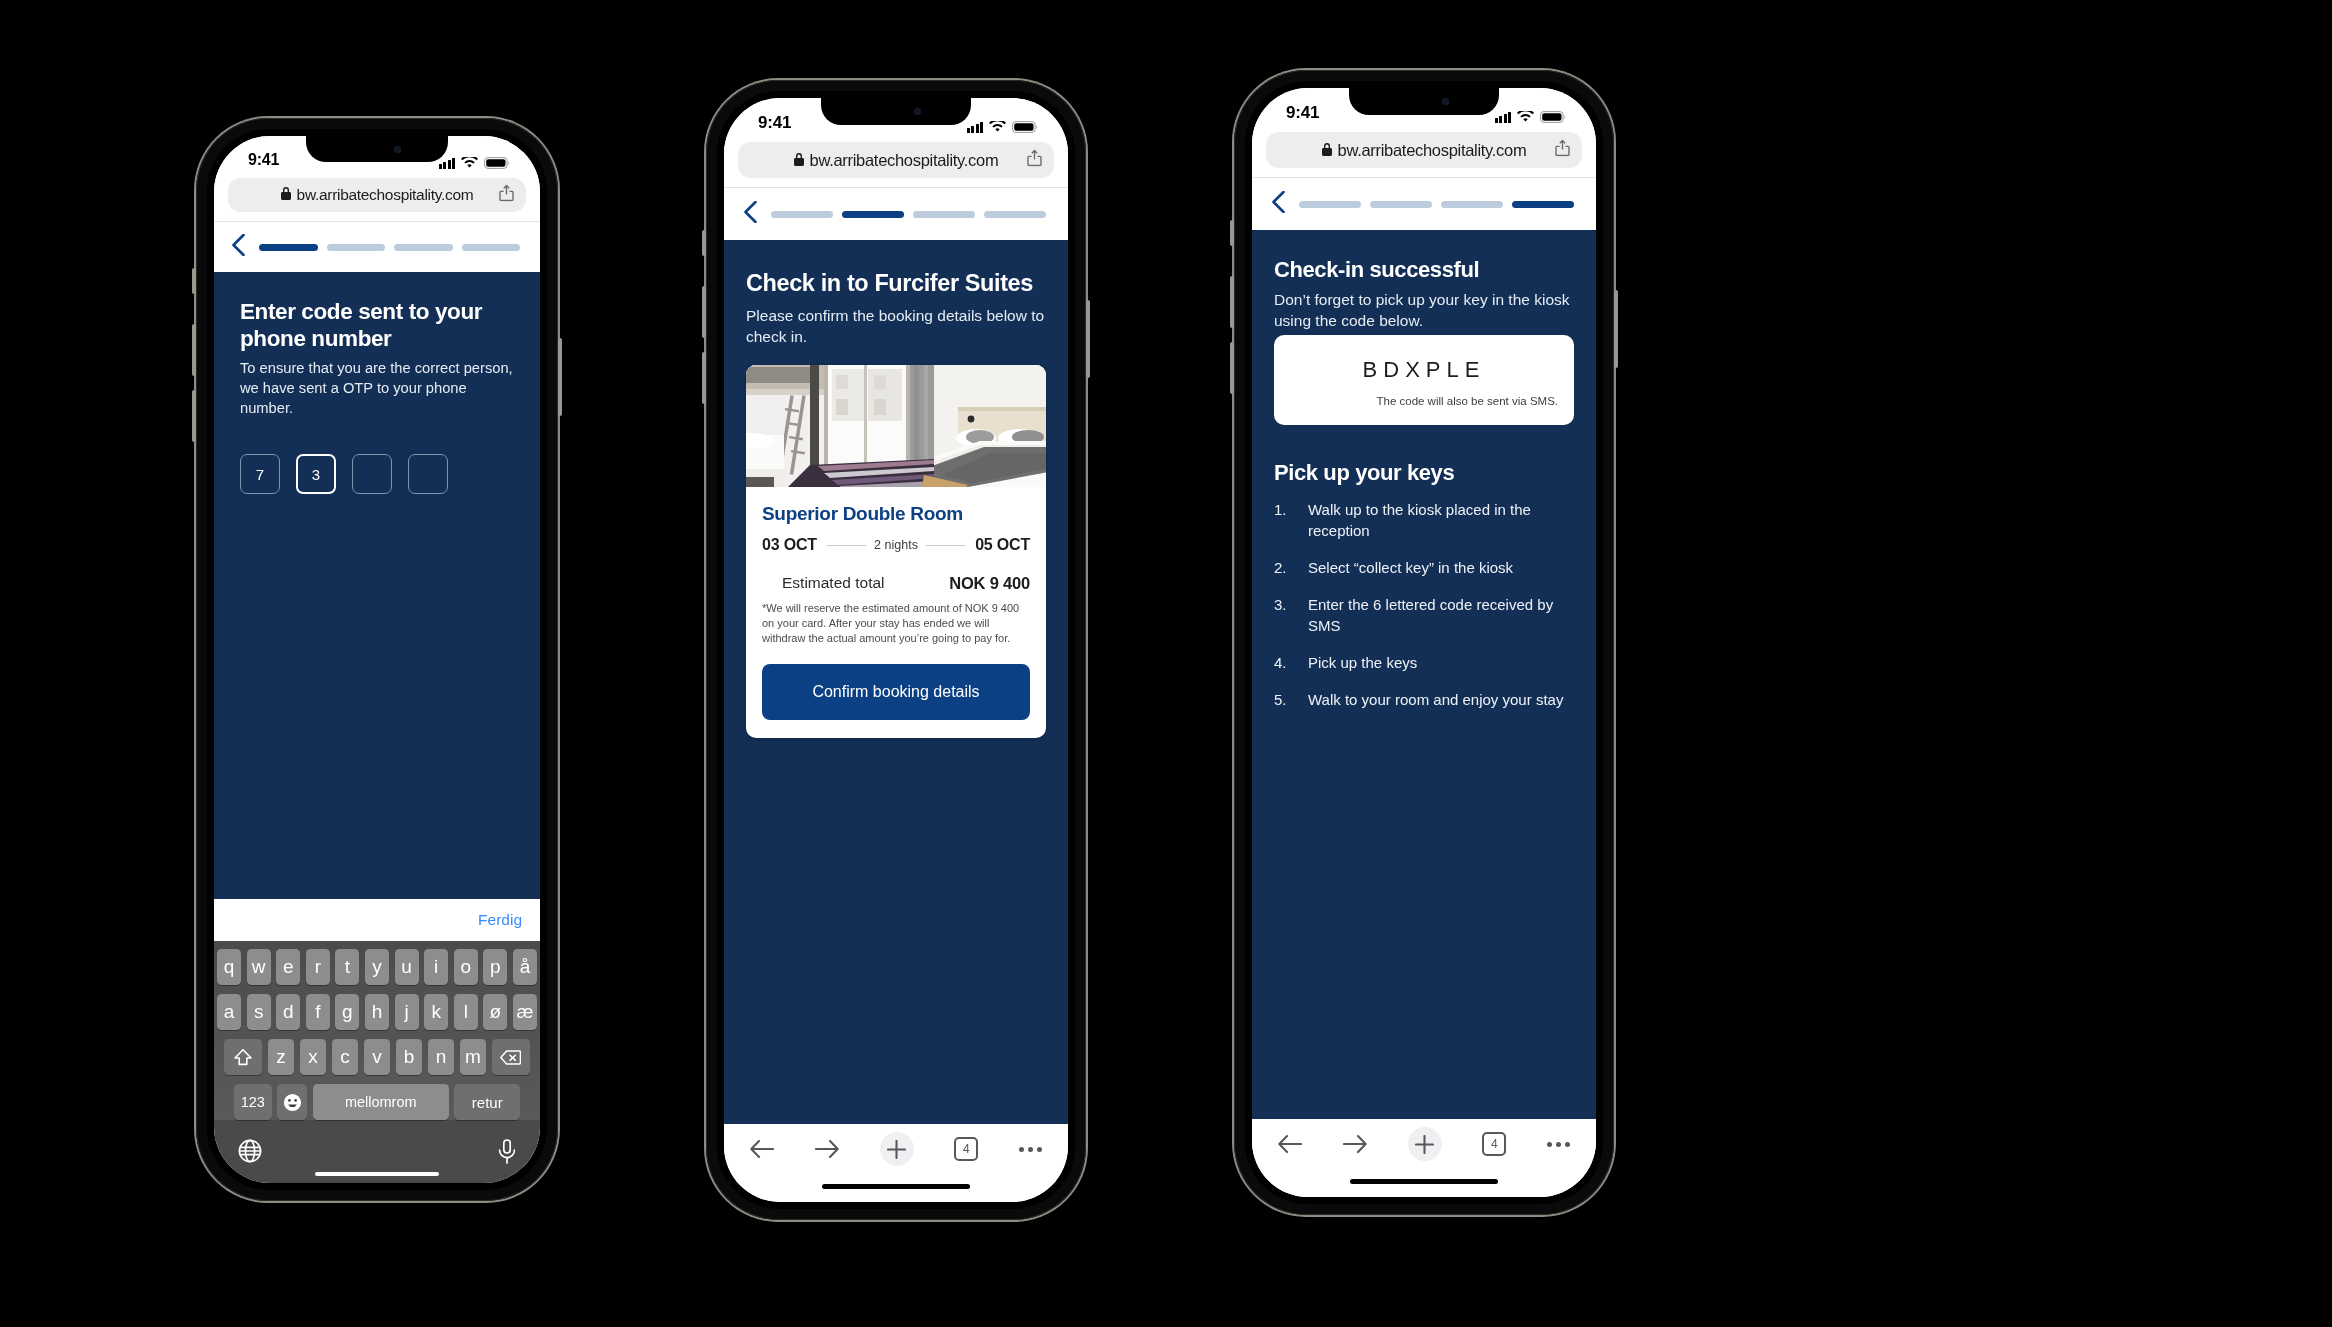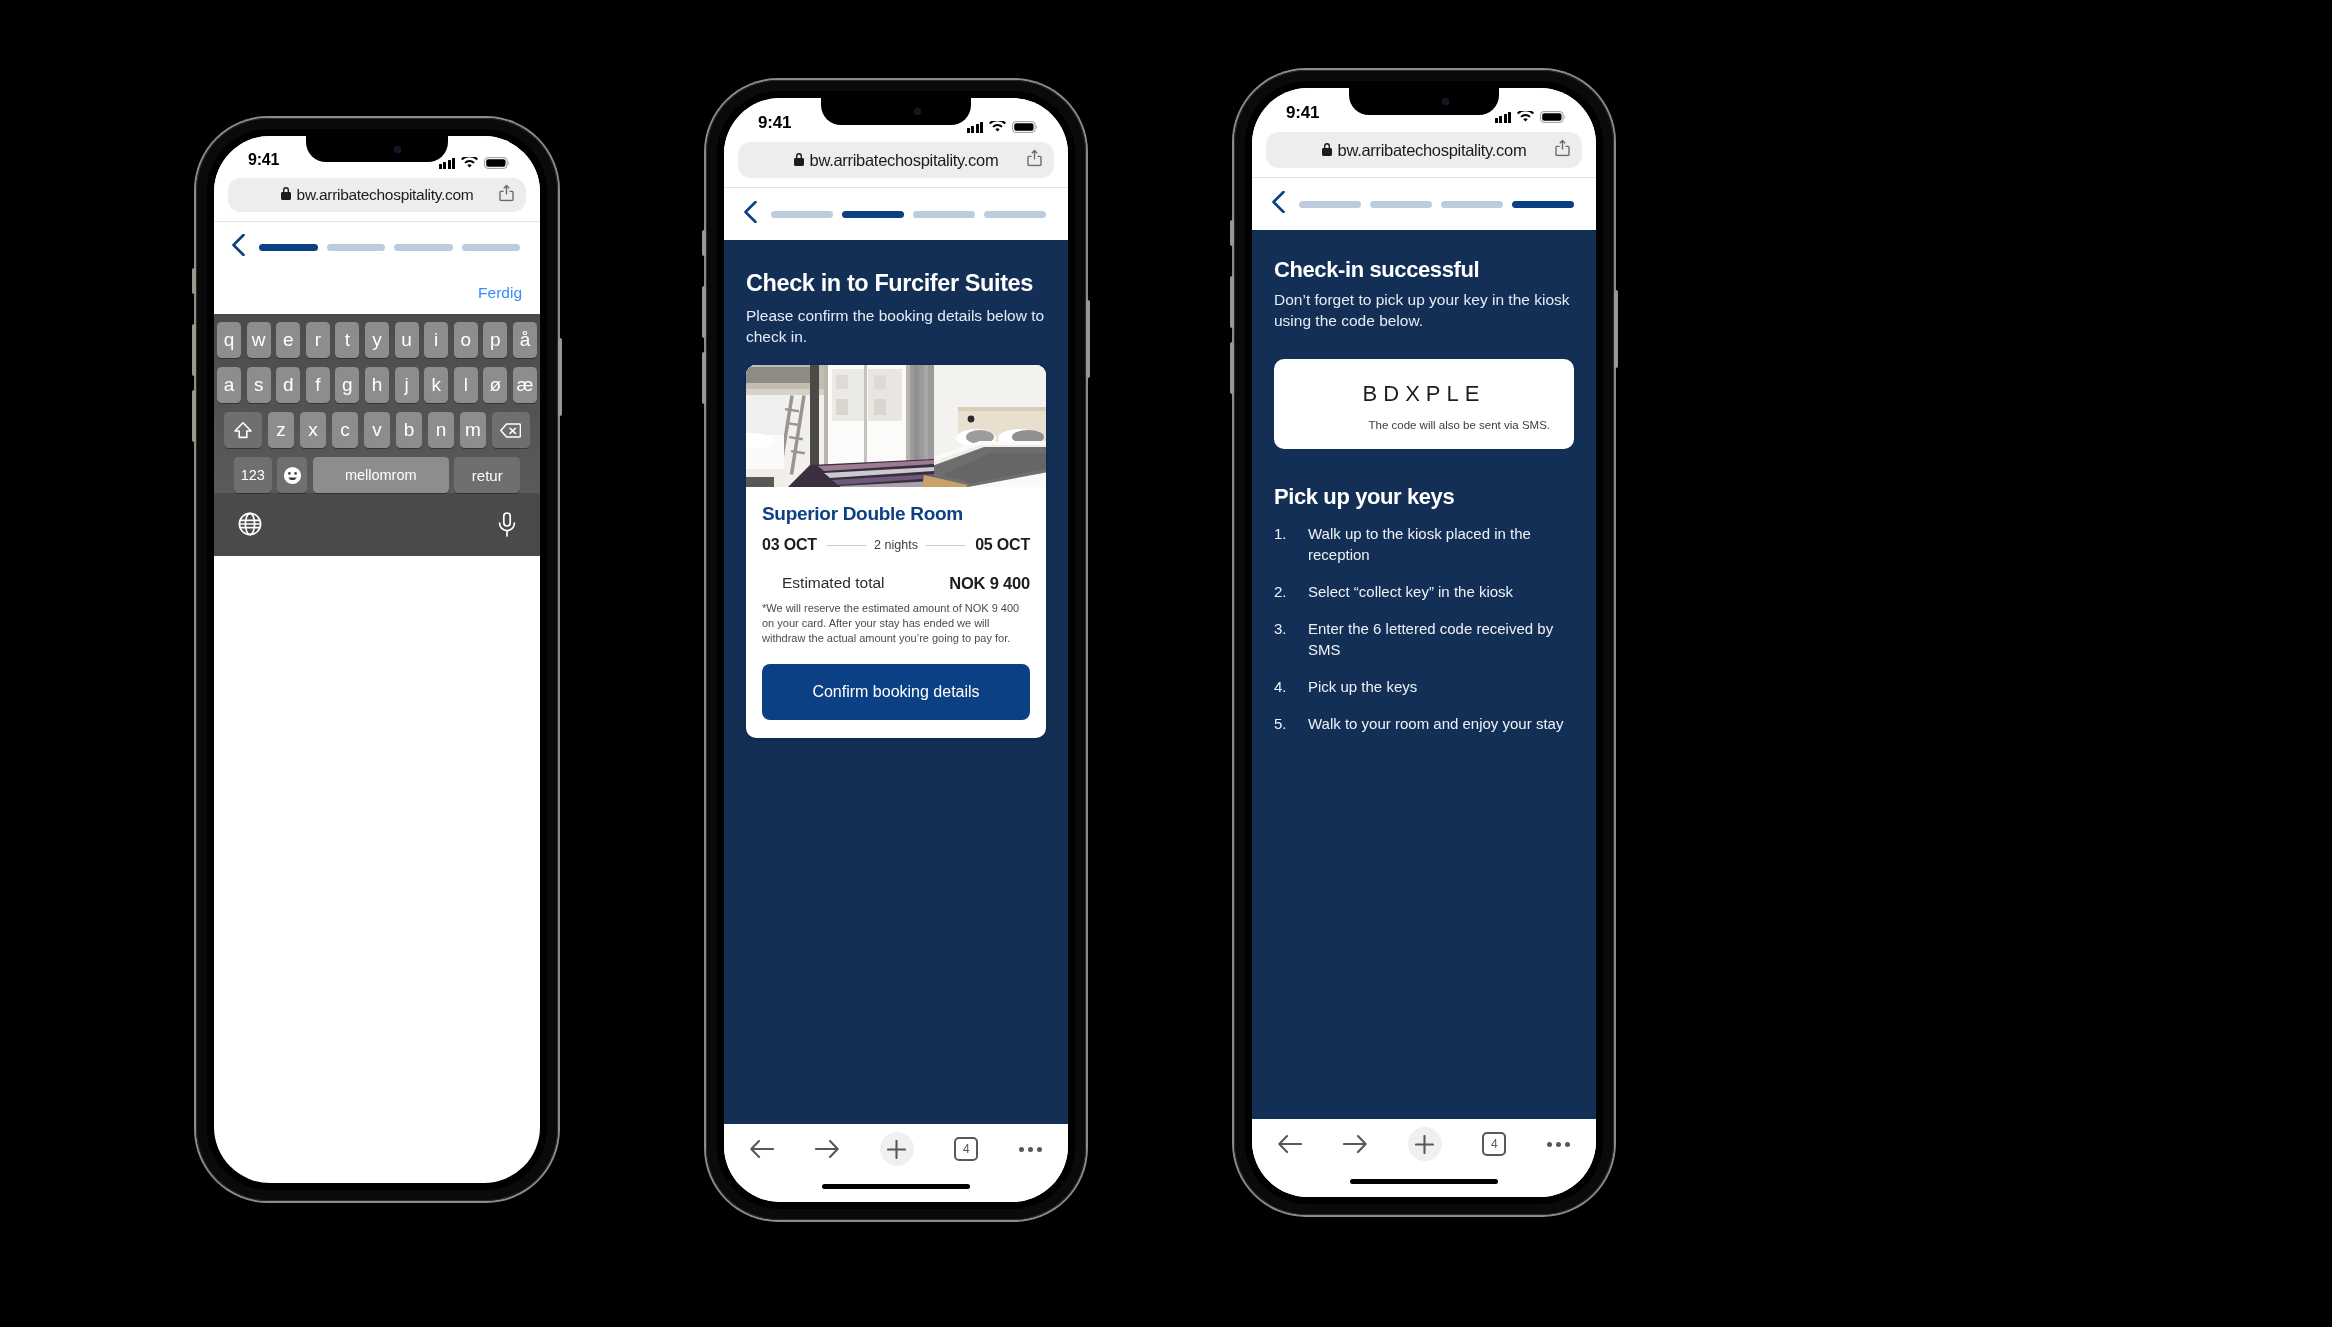--- a/index.html
+++ b/index.html
@@ -204,21 +204,21 @@
   #p3 .notch { width:150px; height:27px; }
   #p3 .notch .cam { width:7px; height:7px; margin-left:42px; }
   #p3 .statusbar { height:38px; font-size:17px; padding-bottom:3px; }
   #p3 .sig i:nth-child(1){height:5px}#p3 .sig i:nth-child(2){height:7px}
   #p3 .sig i:nth-child(3){height:9px}#p3 .sig i:nth-child(4){height:11px}
   #p3 .urlbar { height:36px; font-size:16.5px; }
   #p3 .app-header { height:52px; padding:0 22px 0 20px; }
   #p3 .app-body { padding:26px 22px 0; }
   #p3 .h1 { font-size:22px; line-height:28px; }
   #p3 .sub { font-size:15.5px; line-height:21px; margin-top:5px; }
-  #p3 .code-card { margin-top:28px; padding:22px 24px 18px; }
+  #p3 .code-card { margin-top:4px; padding:22px 16px 18px; }
   #p3 .code-val { font-size:22px; letter-spacing:6px; }
   #p3 .code-note { font-size:11.5px; margin-top:12px; }
   #p3 .keys-h { margin-top:34px; font-size:22px; }
   #p3 .steps { margin-top:12px; }
   #p3 .step { margin-bottom:16px; font-size:15px; line-height:21px; }
   #p3 .step-num { width:34px; }
   #p3 .safari-bottom { height:78px; }
   #p3 .sb-row { height:50px; padding:0 26px; }
   #p3 .home-ind { bottom:13px; width:148px; height:5px; background:#000; }
 </style>
@@ -281,20 +281,30 @@
                 <path d="M11.5 1 1.5 11l10 10" fill="none" stroke="#0c4084" stroke-width="2.6" stroke-linecap="round" stroke-linejoin="round"></path>
               </svg></span>
           <div class="progress">
             <span class="seg active"></span>
             <span class="seg"></span>
             <span class="seg"></span>
             <span class="seg"></span>
           </div>
         </div>
 
+        <div class="app-body">
+          <h1 class="h1">Enter code sent to your phone number</h1>
+          <p class="sub">To ensure that you are the correct person, we have sent a OTP to your phone number.</p>
+          <div class="otp-row">
+            <div class="otp-box">7</div>
+            <div class="otp-box focused">3</div>
+            <div class="otp-box"></div>
+            <div class="otp-box"></div>
+          </div>
+        </div>
 
         <div class="kb">
           <div class="kb-acc">
             <span class="kb-acc-left">
               <span><svg width="22" height="14" viewBox="0 0 22 14">
                     <circle cx="5.5" cy="7" r="4.4" fill="none" stroke="#fff" stroke-width="2.1"></circle>
                     <path d="M9.6 7H21M17 7v3.4M20.3 7v2.6" stroke="#fff" stroke-width="2.1" stroke-linecap="round"></path>
                   </svg></span>
               <span><svg width="23" height="16" viewBox="0 0 23 16">
                     <rect x="1" y="1" width="21" height="14" rx="2.3" fill="none" stroke="#fff" stroke-width="2"></rect>

